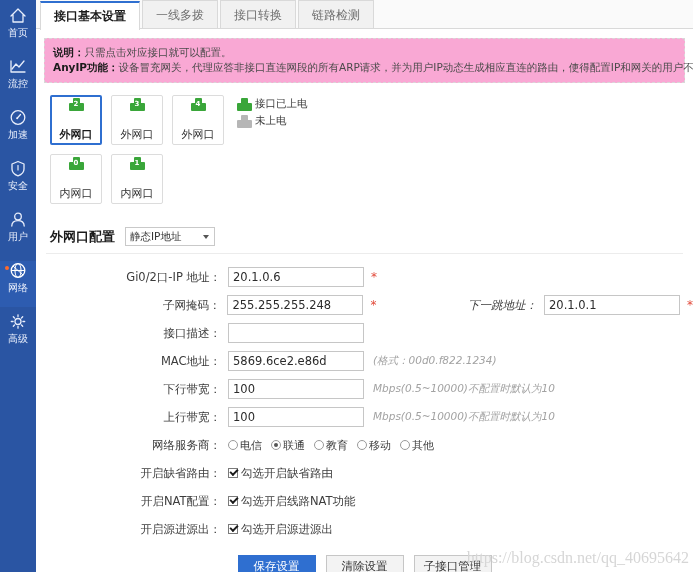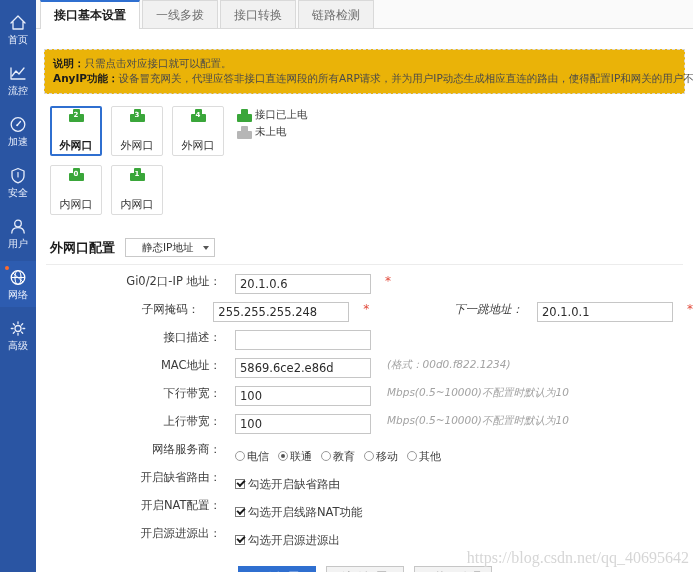--- a/index.html
+++ b/index.html
@@ -17,21 +17,21 @@
     width: 36px; height: 572px;
     background: #2a55a3;
     flex: 0 0 36px;
     display: flex; flex-direction: column;
     align-items: center;
     padding-top: 6px;
   }
   .rail-item {
     width: 36px; height: 46px;
     display: flex; flex-direction: column;
-    align-items: center; justify-content: center;
+    align-items: center; 
     color: #e8eefb;
     position: relative;
     cursor: pointer;
     margin-bottom: 5px;
   }
   .rail-item.active { background: #2d5cb0; }
   .rail-item .r-ico { height: 19px; display:flex; align-items:center; justify-content:center; }
   .rail-item .r-ico svg { display: block; }
   .rail-item .r-lb { font-size: 10px; line-height: 12px; margin-top: 2px; letter-spacing: 0; }
   .rail-dot {
@@ -70,21 +70,21 @@
     position: relative;
   }
 
   
   .tabbar {
     display: flex;
     height: 29px;
     border-bottom: 1px solid #d9d9d9;
     background: #fafafa;
     padding-left: 4px;
-    align-items: flex-end;
+    align-items: center;
   }
   .tab {
     padding: 0 13px;
     height: 28px;
     line-height: 28px;
     font-size: 12px;
     color: #6e6e6e;
     background: #f1f1f1;
     border: 1px solid #d9d9d9;
     border-bottom: none;
@@ -97,23 +97,23 @@
     color: #1b1b1b;
     font-weight: bold;
     border-top: 2px solid #2f6fd0;
     height: 29px;
     line-height: 27px;
     position: relative; top: 1px;
   }
 
   
   .notice {
-    margin: 20px 8px 0 8px;
+    margin: 9px 8px 0 8px;
     border: 1px dashed #d8d8d8;
-    background: #eab308;
+    background: #f9a8d4;
     padding: 6px 20px 7px 8px;
     color: #4a4a4a;
     font-size: 10.5px;
     line-height: 15px;
   }
   .notice .nl { white-space: nowrap; }
   .notice b { font-weight: bold; color: #1b1b1b; }
 
   
   .ports-wrap { margin: 12px 0 0 14px; }
@@ -178,42 +178,41 @@
     font-size: 13px; font-weight: bold; color: #1b1b1b;
     margin-right: 10px;
   }
   .sel {
     position: relative;
     width: 90px; height: 19px;
     border: 1px solid #c9c9c9;
     background: #fff;
     font-size: 10.5px; color: #333;
     line-height: 17px;
-    padding-left: 16px;
+    padding-left: 4px;
     cursor: pointer;
   }
   .sel .caret {
     position: absolute; right: 5px; top: 7px;
     width: 0; height: 0;
     border-left: 3px solid transparent;
     border-right: 3px solid transparent;
     border-top: 4px solid #555;
   }
   .sec-rule {
     margin: 7px 10px 0 10px;
     border-bottom: 1px solid #ececec;
   }
 
   
   .form { margin-top: 9px; }
   .frow {
-    display: flex; 
+    display: flex; align-items: center;
     height: 28px;
     padding-left: 14px;
-    gap: 7px;
   }
   .flabel {
     width: 178px;
     text-align: right;
     padding-right: 7px;
     font-size: 11.5px;
     color: #3c3c3c;
     white-space: nowrap;
   }
   .finput {

